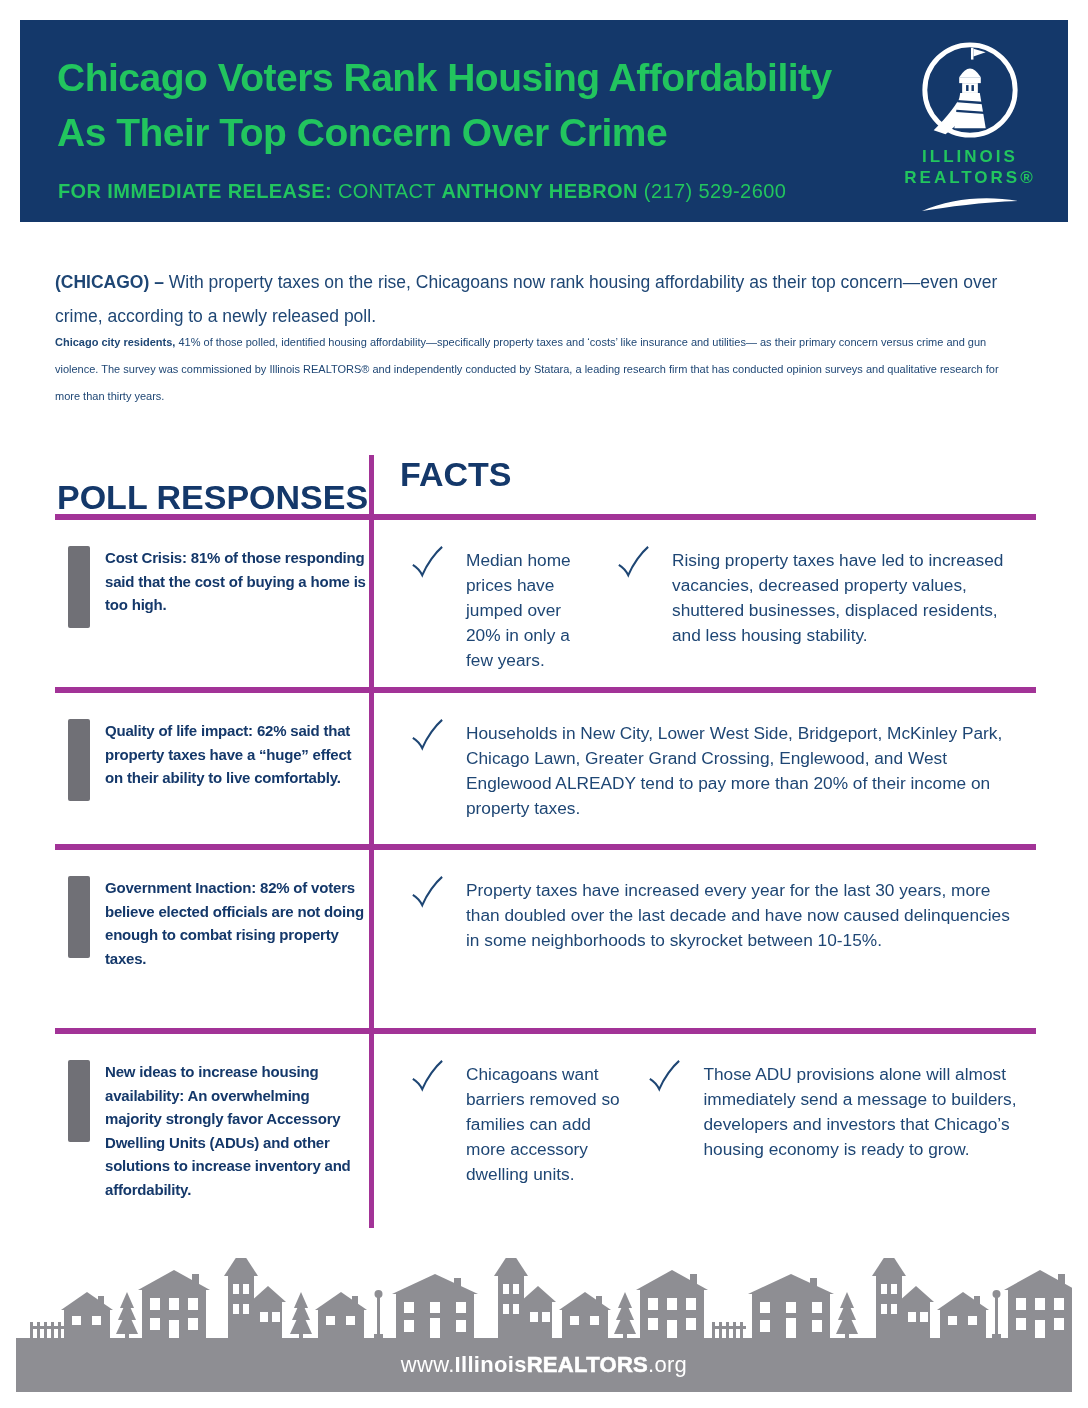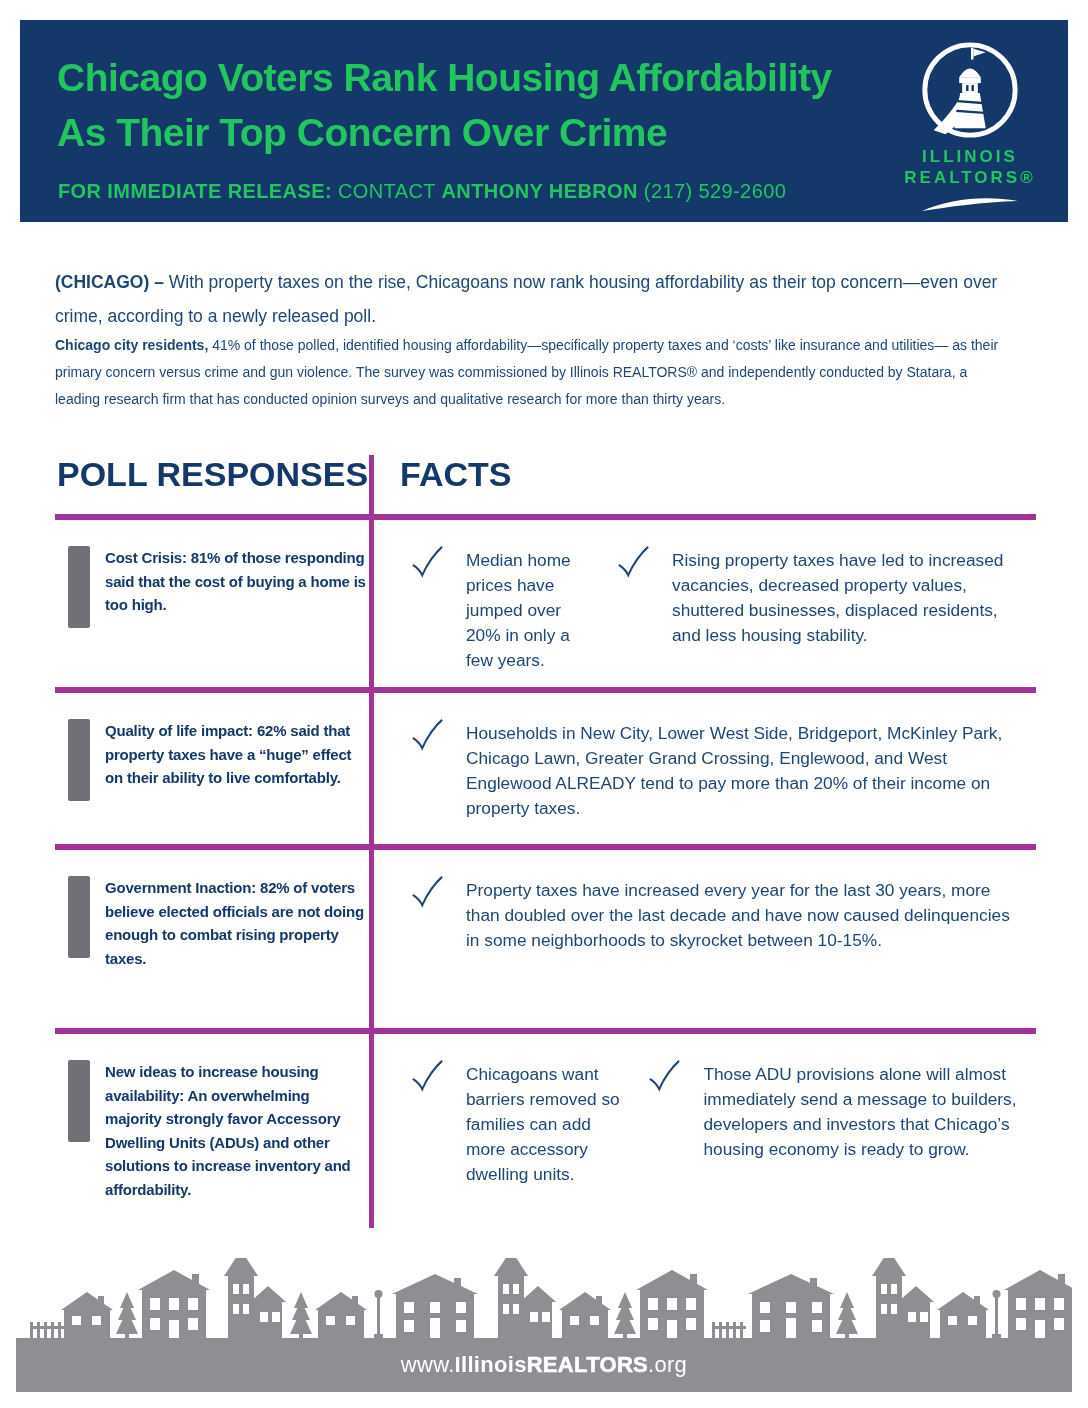--- a/index.html
+++ b/index.html
@@ -20,28 +20,28 @@
   .header{position:absolute;left:20px;top:20px;width:1048px;height:202px;background:var(--navy);color:#22c55e;}
   .title{position:absolute;left:37px;top:30px;font-size:39px;font-weight:700;line-height:55px;letter-spacing:-0.5px;}
   .release{position:absolute;left:38px;top:160px;font-size:20px;letter-spacing:0.4px;white-space:nowrap;}
   .release .b{font-weight:700;}
   .logo{position:absolute;right:18px;top:14px;width:160px;display:flex;flex-direction:column;align-items:center;}
   .logo-mark{width:108px;height:112px;}
   .logo-text{font-size:17px;font-weight:700;letter-spacing:3px;line-height:21px;text-align:center;}
   .logo-swoosh{width:100px;height:18px;margin-top:7px;}
   
   .p1{position:absolute;left:55px;top:247px;width:958px;font-size:17.5px;line-height:34px;}
-  .p2{position:absolute;left:55px;top:318px;width:958px;font-size:14px;line-height:27px;}
+  .p2{position:absolute;left:55px;top:318px;width:958px;font-size:11px;line-height:27px;}
   .lead{font-weight:700;}
   
   .table-area{position:absolute;left:55px;top:455px;width:981px;height:773px;}
   .vline{position:absolute;left:314px;top:0;width:5px;height:773px;background:var(--purple);}
   .col-headers{display:grid;grid-template-columns:319px 1fr;height:59px;}
   .col-header{font-size:34px;font-weight:800;color:var(--navy);letter-spacing:0px;}
-  .col-header.left{padding-left:2px;}
+  .col-header.left{padding-left:2px;margin-top:23px;}
   .col-header.right{padding-left:26px;}
   .row{display:grid;grid-template-columns:319px 1fr;border-top:6px solid var(--purple);}
   .row1{min-height:159px}.row2{min-height:157px}.row3{min-height:184px}.row4{min-height:214px}
   .poll-cell{padding:26px 6px 14px 13px;display:flex;gap:15px;}
   .bar{width:22px;height:82px;background:var(--bar-gray);border-radius:2px;flex:0 0 22px;}
   .poll-text{font-size:15px;font-weight:700;line-height:23.5px;color:var(--navy);letter-spacing:-0.2px;}
   .facts-cell{padding:28px 14px 14px 36px;display:flex;flex-direction:row;gap:24px;}
   .fact{display:flex;gap:22px;align-items:flex-start;}
   .check{flex:0 0 34px;height:34px;margin-top:-3px;}
   .check path{stroke:var(--text-navy);stroke-width:2.2;fill:none;}

